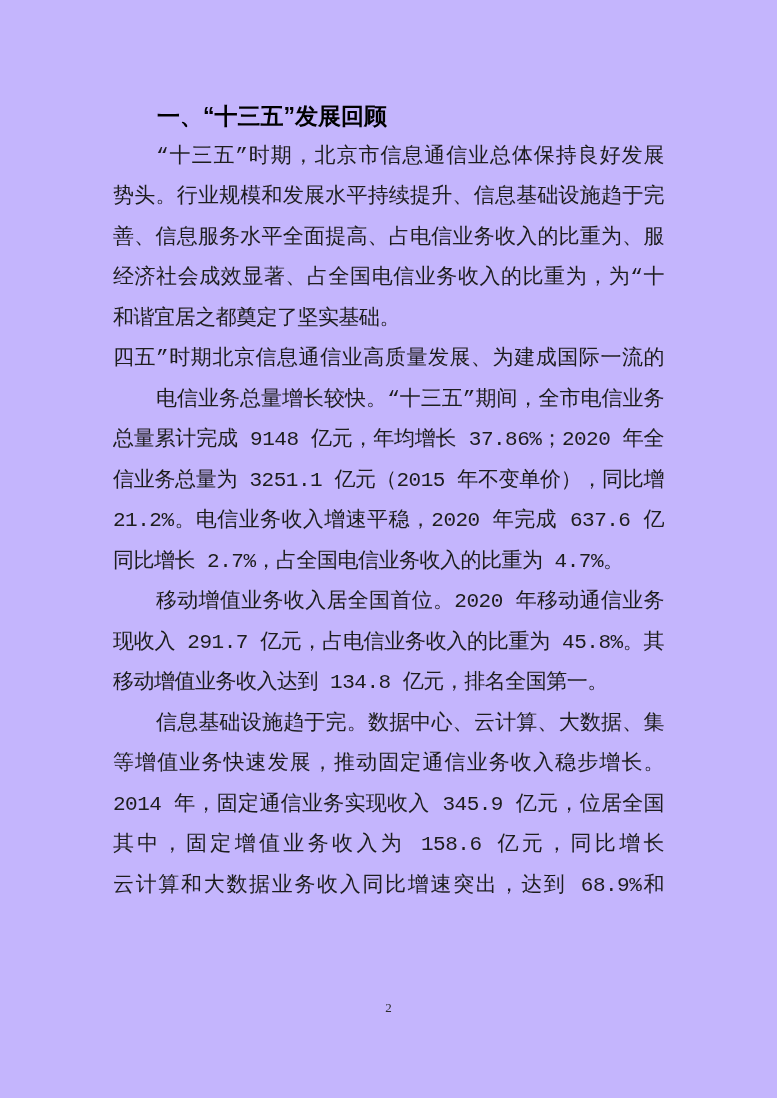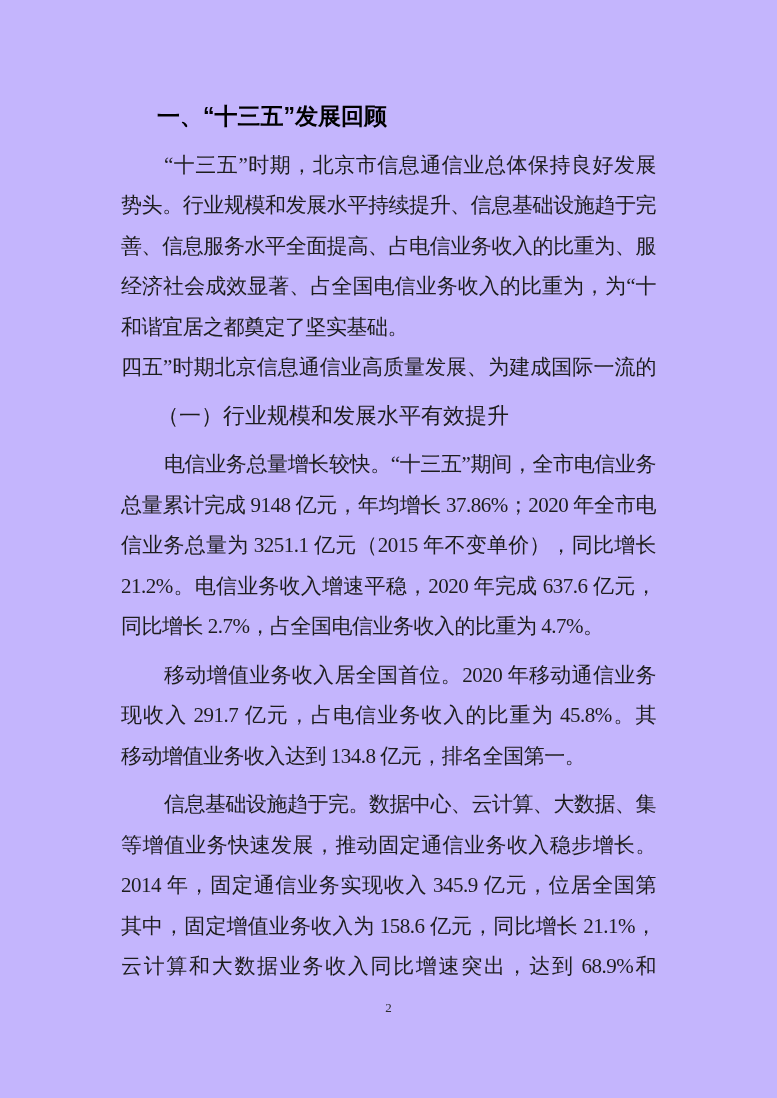--- a/index.html
+++ b/index.html
@@ -44,21 +44,22 @@
     font-family: "Liberation Sans", "DejaVu Sans", sans-serif;
     font-weight: bold;
     color: #000000;
     font-size: 22px;
     line-height: 40.5px;
     height: 40.5px;
     text-indent: 44px;
     white-space: nowrap;
   }
   .para {
-    margin: 8px;
+    margin: 0;
+    font-family: Liberation Mono, monospace;
   }
   .line {
     font-size: 21px;
     line-height: 40.5px;
     height: 40.5px;
     overflow: hidden;
     letter-spacing: -0.5px;
     text-align: justify;
     text-align-last: justify;
   }
@@ -86,21 +87,20 @@
   <div class="content">
       <div class="h1">一、“十三五”发展回顾</div>
       <div class="para">
         <div class="line first">“十三五”时期，北京市信息通信业总体保持良好发展</div>
         <div class="line">势头。行业规模和发展水平持续提升、信息基础设施趋于完</div>
         <div class="line">善、信息服务水平全面提高、占电信业务收入的比重为、服务</div>
         <div class="line">经济社会成效显著、占全国电信业务收入的比重为，为“十</div>
         <div class="line last">和谐宜居之都奠定了坚实基础。</div>
         <div class="line">四五”时期北京信息通信业高质量发展、为建成国际一流的</div>
       </div>
-      <div class="h2">（一）行业规模和发展水平有效提升</div>
       <div class="para">
         <div class="line first">电信业务总量增长较快。“十三五”期间，全市电信业务</div>
         <div class="line">总量累计完成 9148 亿元，年均增长 37.86%；2020 年全市电</div>
         <div class="line">信业务总量为 3251.1 亿元（2015 年不变单价），同比增长</div>
         <div class="line">21.2%。电信业务收入增速平稳，2020 年完成 637.6 亿元，</div>
         <div class="line last">同比增长 2.7%，占全国电信业务收入的比重为 4.7%。</div>
       </div>
       <div class="para">
         <div class="line first">移动增值业务收入居全国首位。2020 年移动通信业务实</div>
         <div class="line">现收入 291.7 亿元，占电信业务收入的比重为 45.8%。其中，</div>

